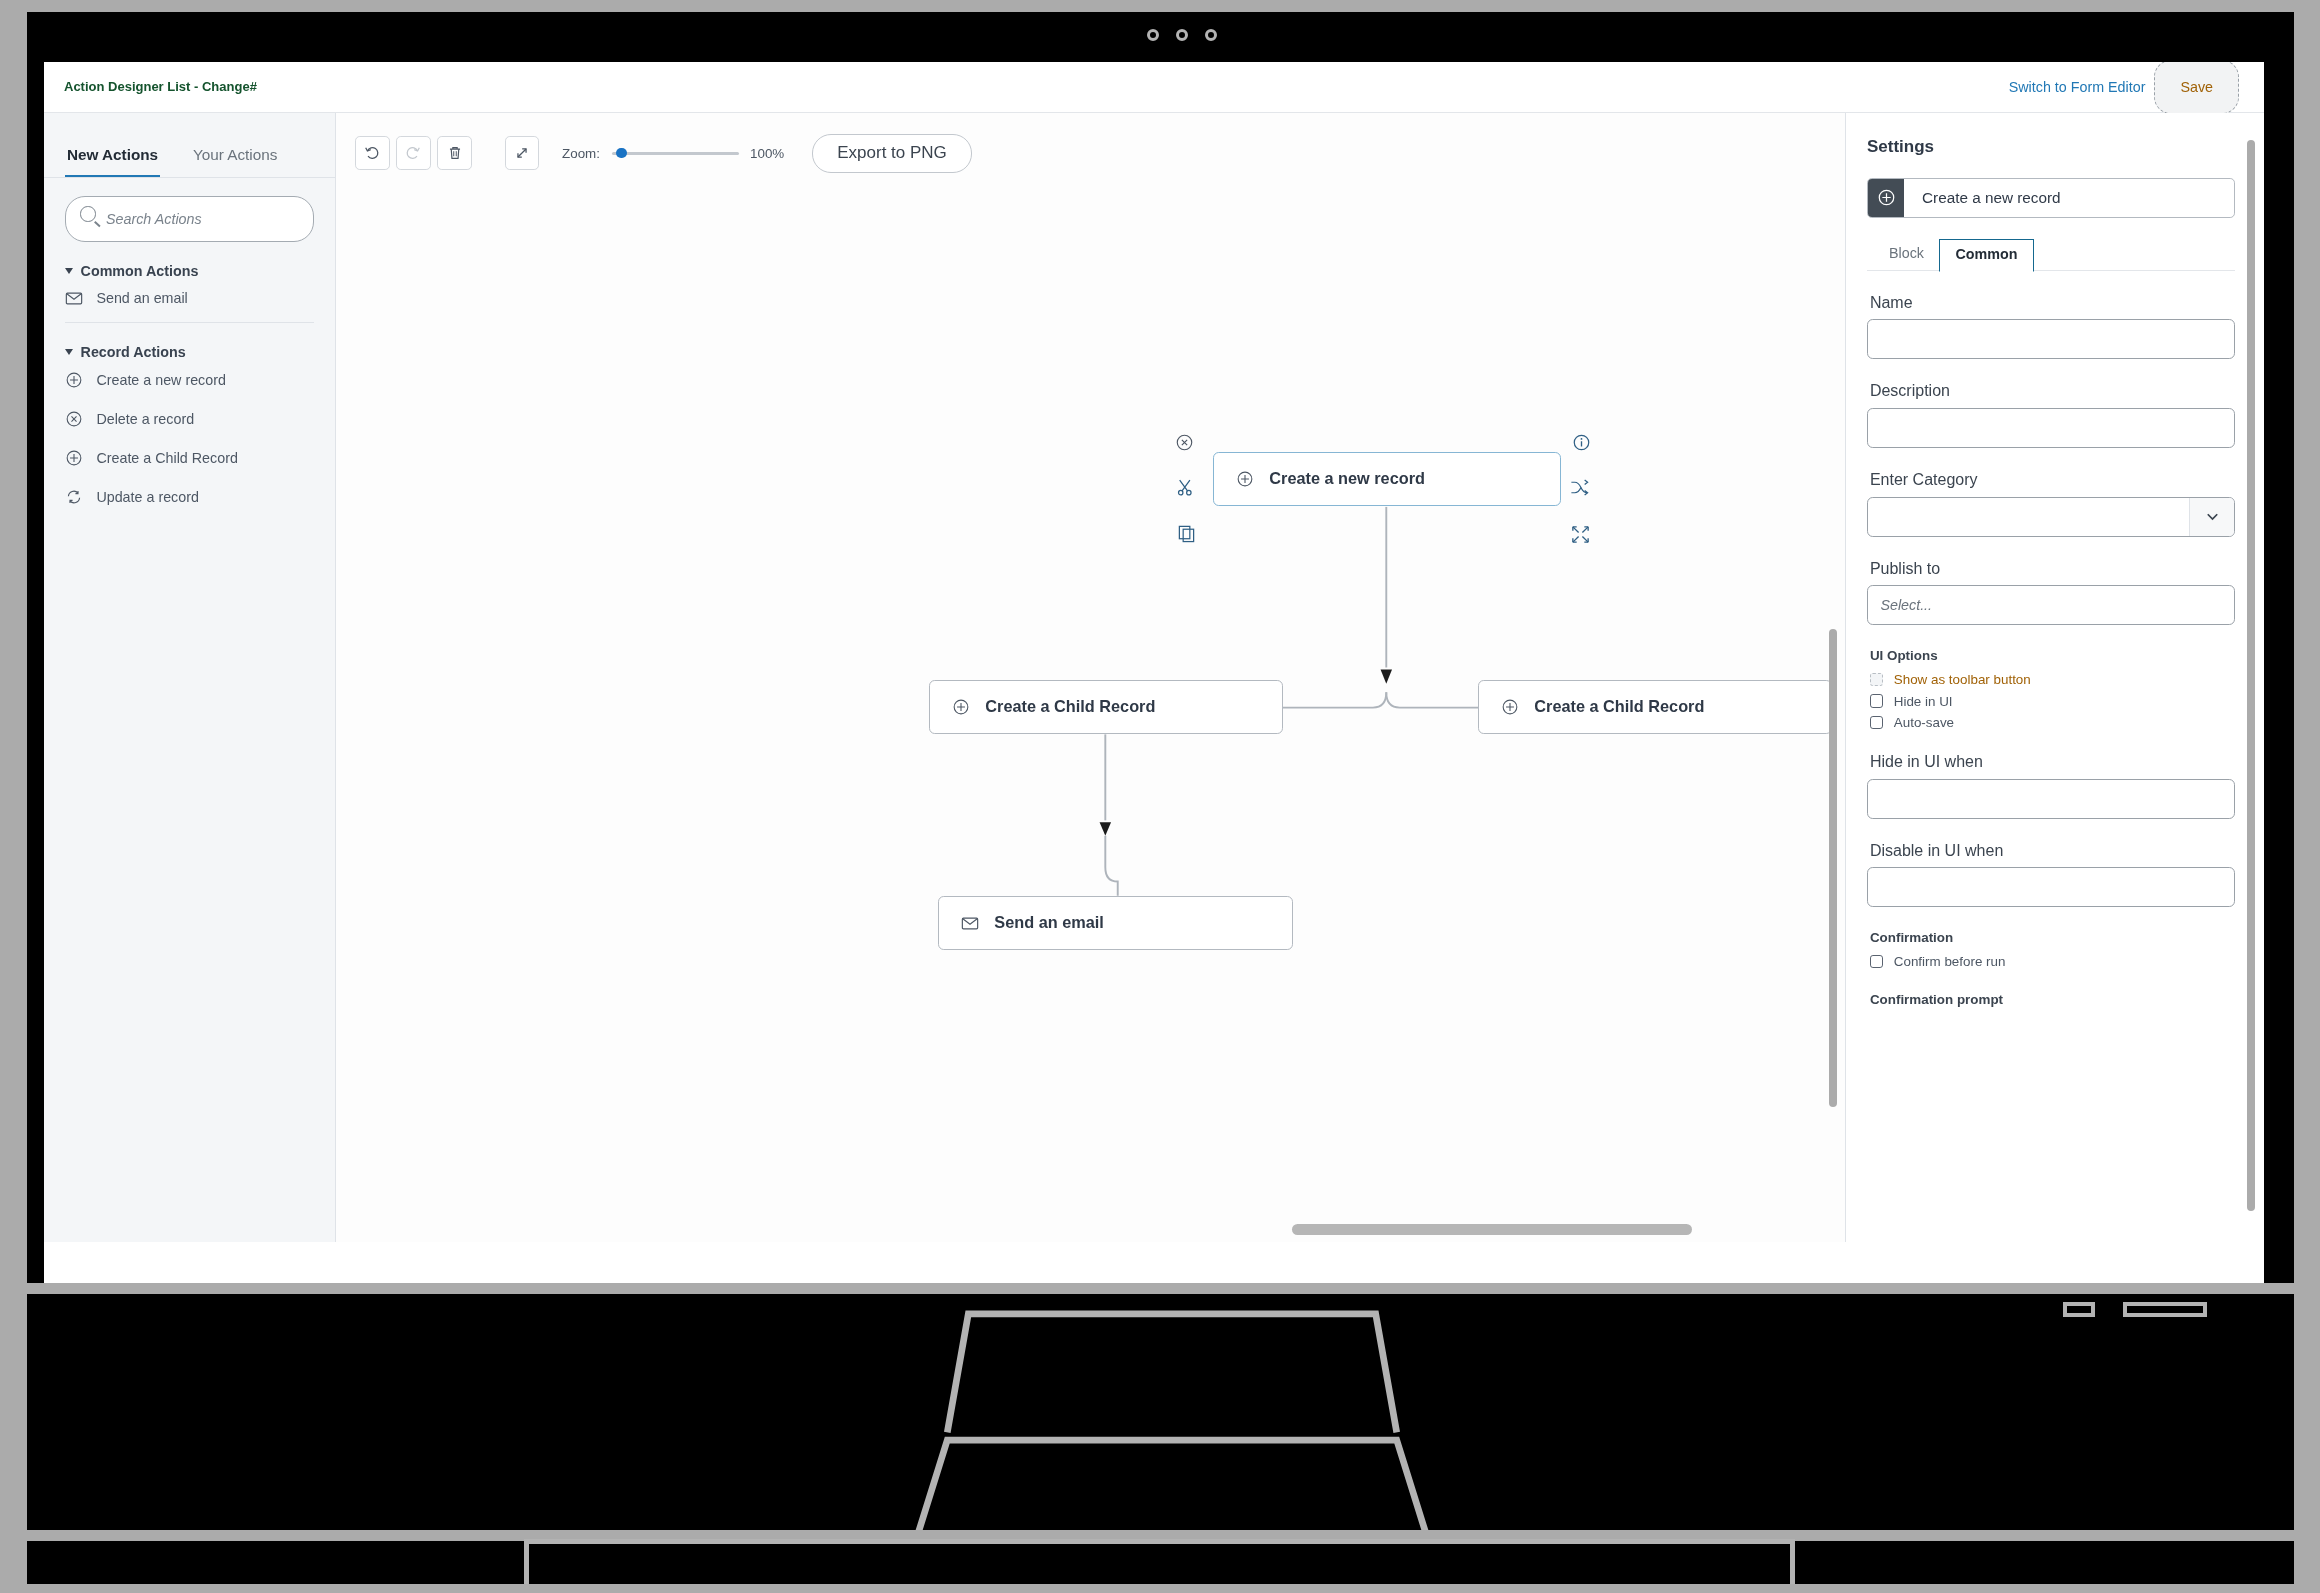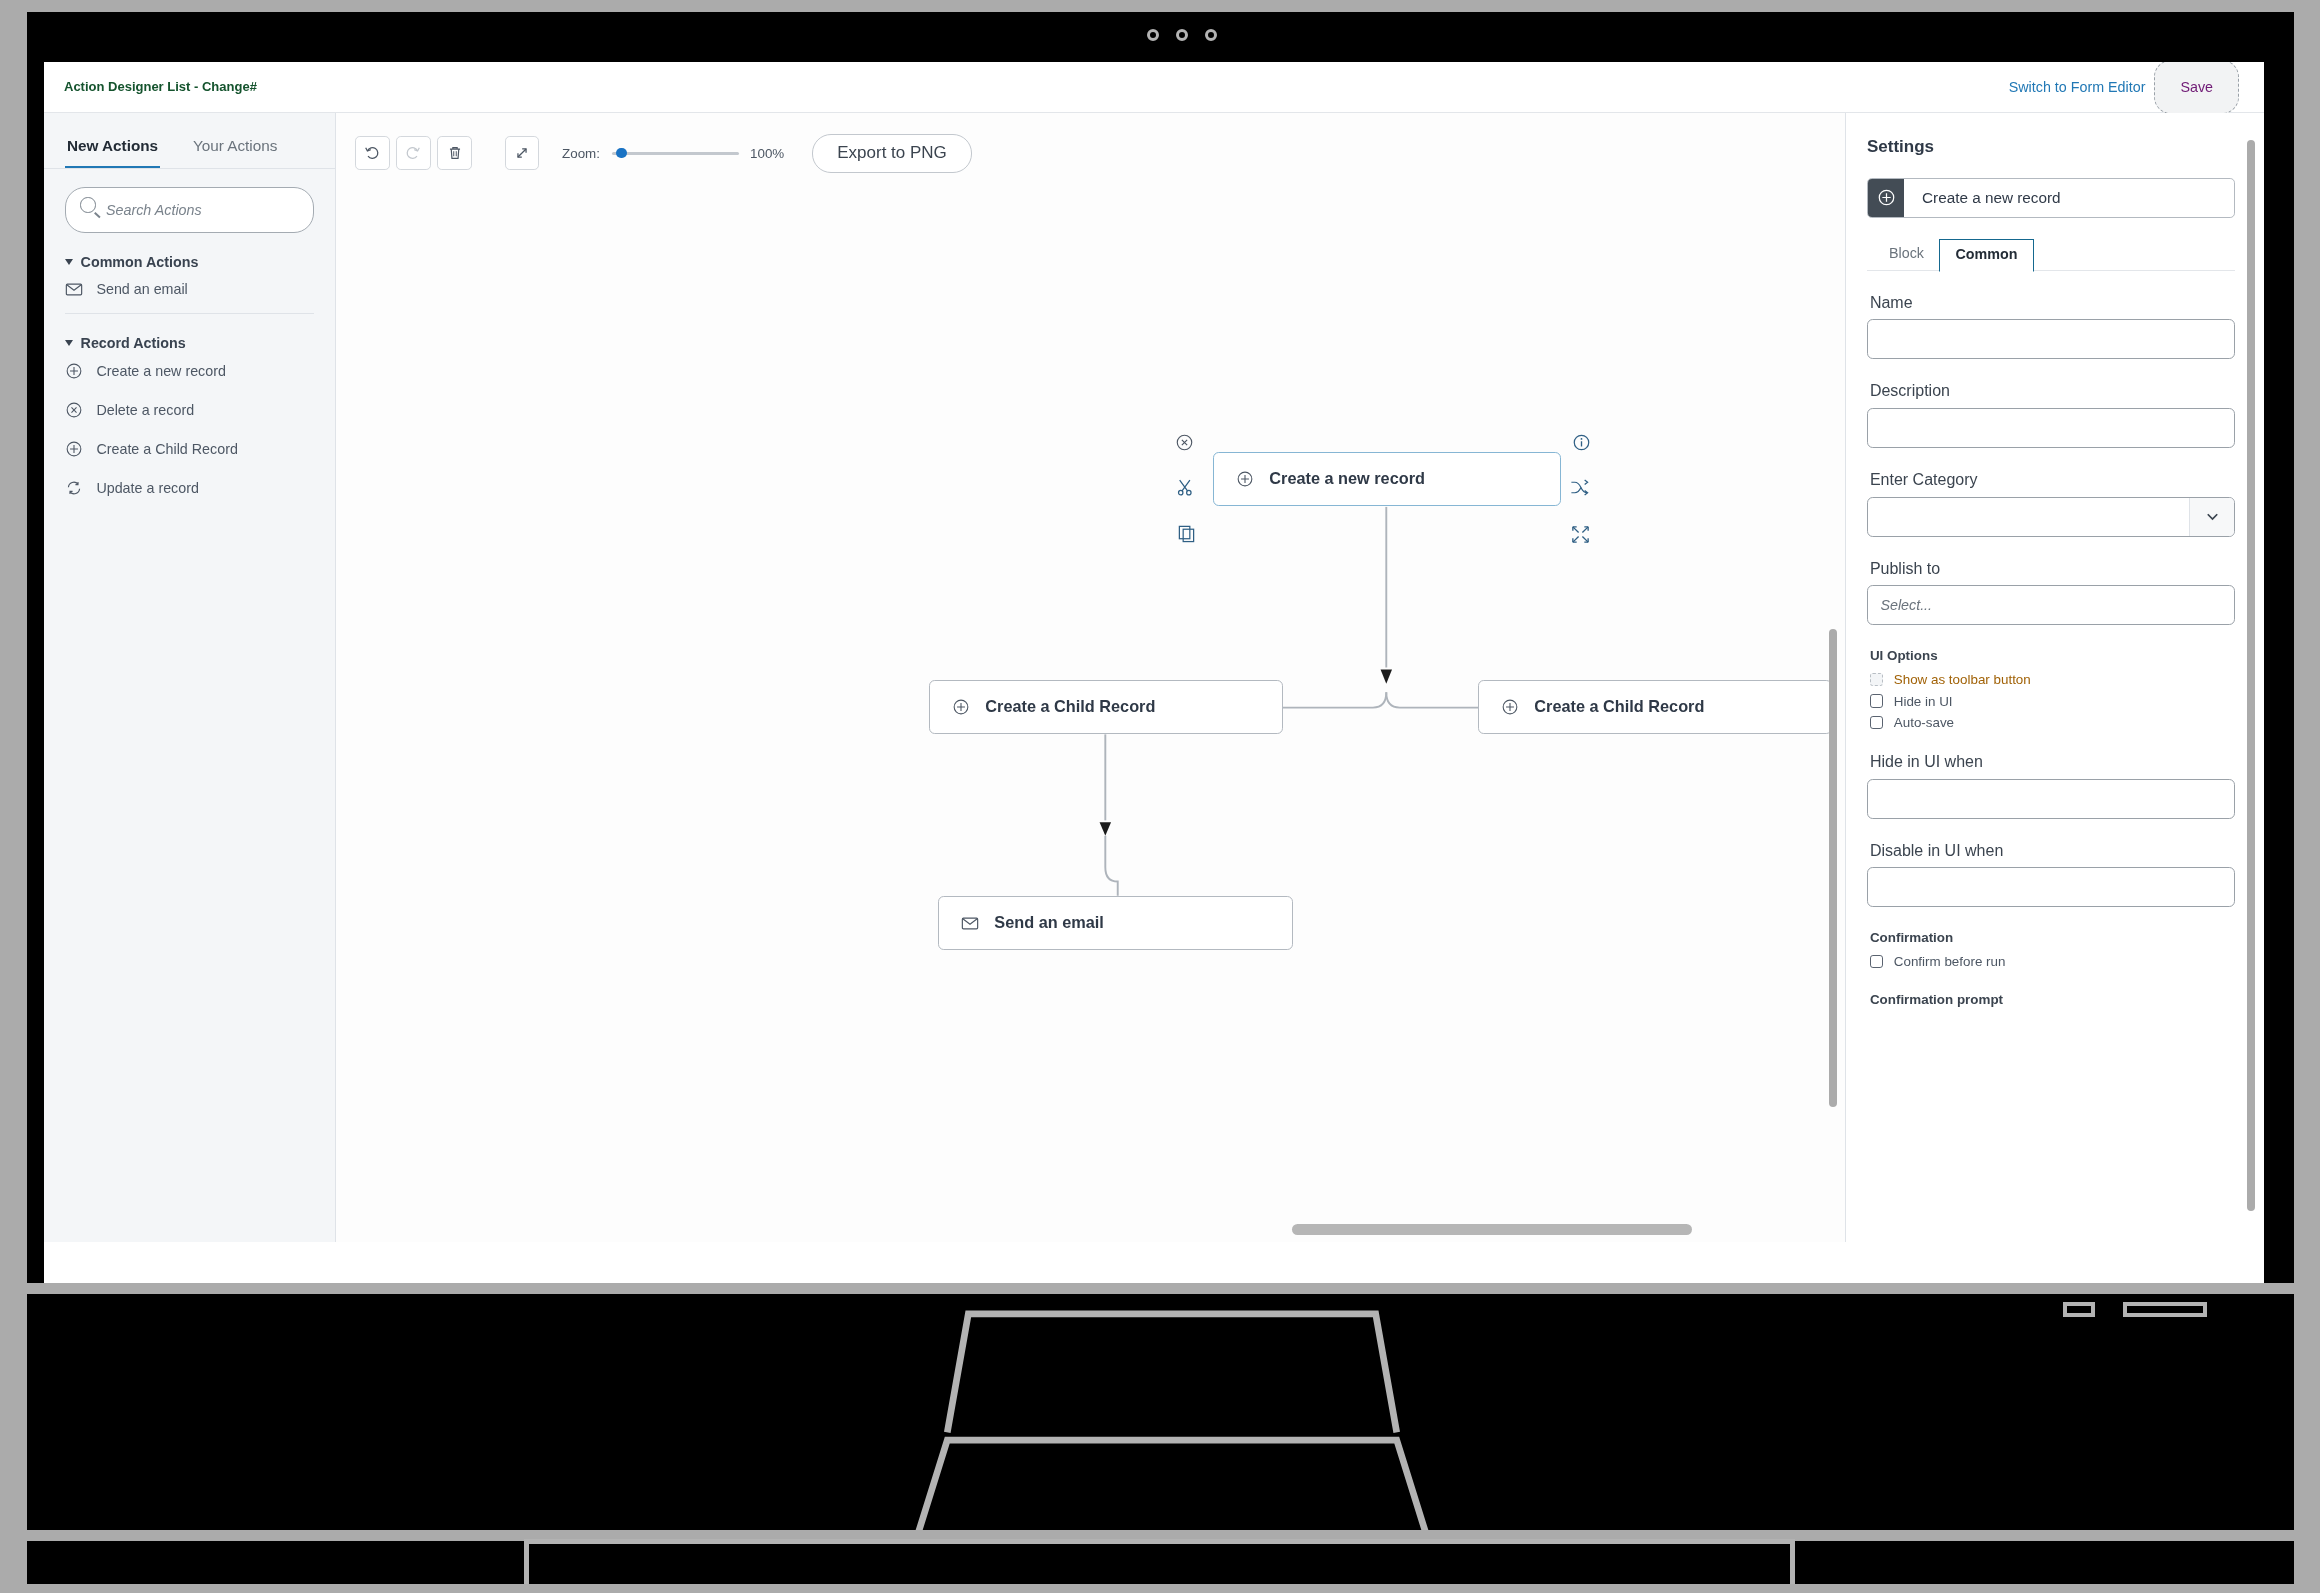--- a/index.html
+++ b/index.html
@@ -42,33 +42,33 @@
 
   
   #pageheader{
     height:51px;background:#fff;display:flex;align-items:center;
     padding:0 25px 0 20px;box-sizing:border-box;border-bottom:1px solid #e3e6ea;
   }
   #page-title{font-size:13px;color:#14532d;font-weight:600;}
   #header-right{margin-left:auto;display:flex;align-items:center;gap:9px;}
   #switch-form-editor{font-size:14.3px;color:#2178b5;cursor:pointer;}
   #save-btn{
-    font-size:14.3px;color:#701a75;background:#f2f3f4;
+    font-size:14.3px;color:#a16207;background:#f2f3f4;
     border:1px dashed #9aa1a8;border-radius:17px;padding:18px 25px;cursor:pointer;
   }
 
   
   #body{display:flex;height:1129px;background:#fff;}
 
   
   #leftpanel{
     width:292px;background:#f4f6f8;box-sizing:border-box;
     border-right:1px solid #dfe3e8;padding:0 0 0 0;
   }
-  #tabs{display:flex;padding:0 0 0 21px;margin-top:19px;gap:31px;
+  #tabs{display:flex;padding:0 0 0 21px;margin-top:28px;gap:31px;
         border-bottom:1px solid #dfe3e8;}
   .ltab{
     font-size:15.3px;padding:5.7px 1.9px 10.5px 1.9px;cursor:pointer;color:#6a737c;
   }
   .ltab.active{color:#232c36;font-weight:bold;border-bottom:2.9px solid #2178b5;}
   #search-wrap{margin:18px 21px 0 21px;position:relative;}
   #search-input{
     width:100%;box-sizing:border-box;height:46px;border:1px solid #a4abb2;
     border-radius:20px;padding:0 11.5px 0 40px;font-size:14.3px;
     font-style:italic;color:#6a737c;background:#fff;

